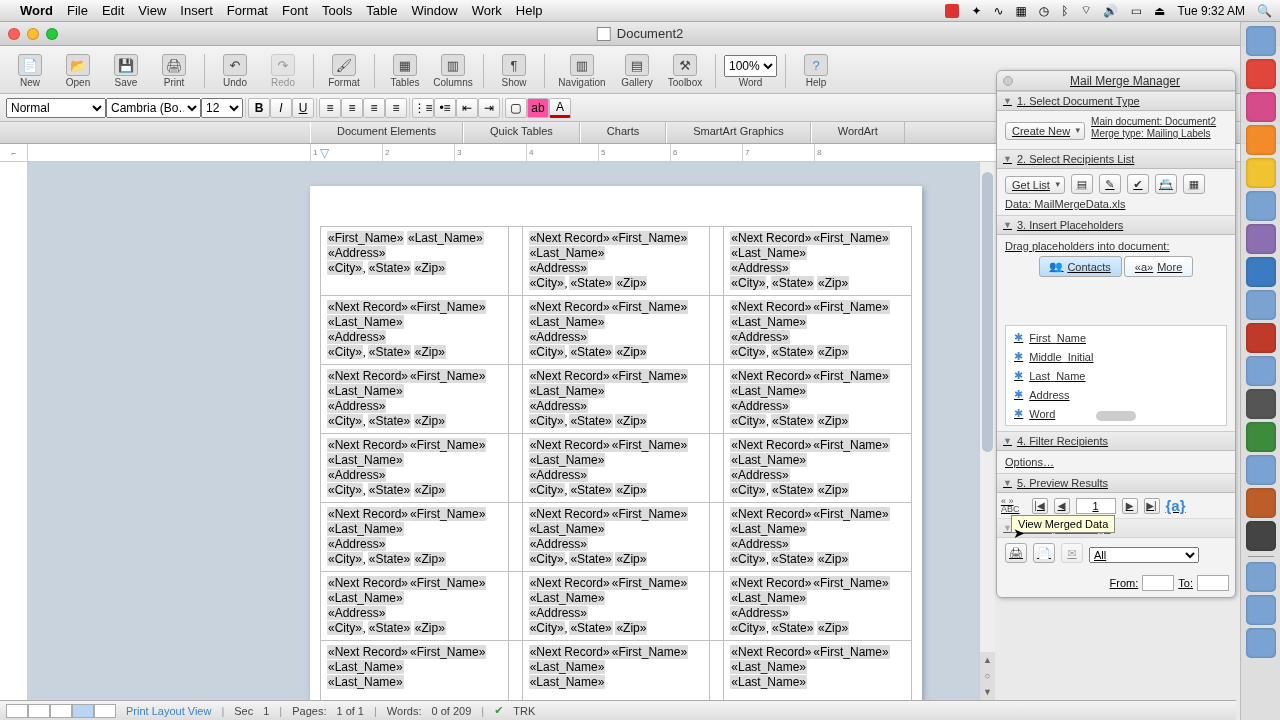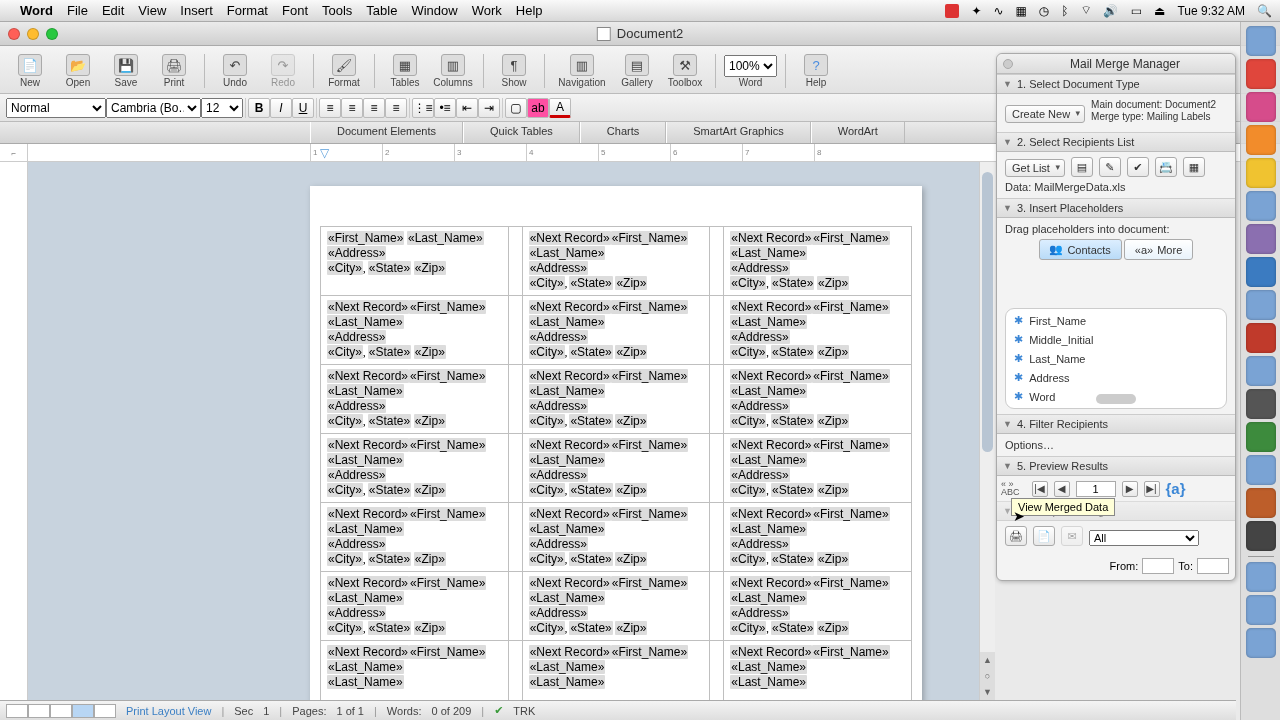--- a/index.html
+++ b/index.html
@@ -55,35 +55,35 @@
 .vruler { position: absolute; left: 0; top: 0; width: 28px; height: 100%; background: #fff; border-right: 1px solid #ccc; }
 .page { position: absolute; left: 310px; top: 24px; width: 612px; background: #fff; box-shadow: 2px 2px 6px rgba(0,0,0,0.25); padding: 40px 10px 6px; }
 .gridanchor { position: absolute; left: 316px; top: 56px; font-size: 12px; color: #888; }
 
 table.labels { border-collapse: collapse; width: 100%; table-layout: fixed; }
 table.labels td { border: 1px solid #bfbfbf; vertical-align: top; padding: 4px 6px; font-family: Cambria, Georgia, serif; font-size: 12px; line-height: 15px; color: #000; height: 62px; }
 table.labels td .fld { background: #dcdcdc; border-radius: 1px; padding: 0 1px; }
 table.labels td.gap { width: 14px; border-left: none; border-right: none; padding: 0; }
 
 
-.mmm { position: absolute; right: 44px; top: 53px; width: 240px; background: #f3f3f3; border: 1px solid #aaa; border-radius: 6px; box-shadow: 1px 1px 4px rgba(0,0,0,0.25); font-size: 11px; z-index: 50; }
+.mmm { position: absolute; right: 44px; top: 70px; width: 240px; background: #f3f3f3; border: 1px solid #aaa; border-radius: 6px; box-shadow: 1px 1px 4px rgba(0,0,0,0.25); font-size: 11px; z-index: 50; text-decoration: underline; }
 .mmm .mhdr { height: 20px; background: linear-gradient(#f0f0f0,#dcdcdc); border-bottom: 1px solid #bbb; border-radius: 6px 6px 0 0; display: flex; align-items: center; padding: 0 6px; }
 .mmm .mhdr .dot { width: 10px; height: 10px; border-radius: 50%; background: #ccc; border: 1px solid #aaa; margin-right: 8px; }
 .mmm .mhdr .mt { flex:1; text-align:center; font-size: 12px; color: #333; }
 .mmm .sect { background: linear-gradient(#ededed,#dcdcdc); border-top: 1px solid #ccc; border-bottom: 1px solid #bbb; padding: 3px 6px; font-size: 11px; color: #333; display: flex; align-items: center; }
 .mmm .sect .tri { margin-right: 5px; color: #777; font-size: 9px; }
 .mmm .body { padding: 5px 8px; background: #f3f3f3; font-size: 11px; color: #333; }
 .mmm .row { display: flex; align-items: flex-end; gap: 6px; margin-bottom: 4px; }
 .mmm .drop { border: 1px solid #aaa; border-radius: 3px; background: linear-gradient(#fff,#e8e8e8); padding: 2px 14px 2px 6px; font-size: 11px; position: relative; cursor: default; }
 .mmm .drop::after { content: '▾'; position: absolute; right: 4px; top: 2px; font-size: 9px; color: #555; }
 .mmm .ibtn { width: 22px; height: 20px; border: 1px solid #aaa; border-radius: 3px; background: linear-gradient(#fff,#e8e8e8); display: inline-flex; align-items: center; justify-content: center; font-size: 11px; }
 .mmm .tabpair { display: flex; gap: 2px; margin-bottom: 4px; justify-content: center; }
 .mmm .tabpair .tp { border: 1px solid #aaa; border-radius: 3px; background: linear-gradient(#fff,#e9f3fb); padding: 3px 10px; display: flex; align-items: center; gap: 4px; font-size: 11px; }
 .mmm .tabpair .tp.sel { background: linear-gradient(#dceeff,#b9dbf7); }
-.mmm .fieldlist { border: 1px solid #ccc; background: #fff; border-radius: 9px; padding: 2px 0; max-height: 110px; overflow: hidden; position: relative; margin-top: 48px;}
+.mmm .fieldlist { border: 1px solid #ccc; background: #fff; border-radius: 0; padding: 2px 0; max-height: 110px; overflow: hidden; position: relative; margin-top: 48px;}
 .mmm .fieldlist .fi { padding: 3px 8px; display: flex; align-items: center; gap: 6px; font-size: 11px; }
 .mmm .fieldlist .fi::before { content: '✱'; color: #3c87d6; font-size: 11px; }
 .mmm .listscroll { position:absolute; bottom:4px; left:50%; transform:translateX(-50%); width:40px; height:10px; border-radius:5px; background:#ccc;}
 .mmm .recnav { display: flex; align-items: center; gap: 6px; padding: 4px 6px; }
 .mmm .recnav .nbtn { width: 16px; height: 16px; display:flex;align-items:center;justify-content:center;font-size:10px;color:#444; border:1px solid #aaa; border-radius:2px; background:linear-gradient(#fff,#e8e8e8);}
 .mmm .recnav input { width: 40px; font-size: 11px; text-align: center; border: 1px solid #aaa; height: 16px; }
 .mmm .recnav .brace { color: #3c87d6; font-size: 15px; font-weight: bold; }
 .mmm .tooltip { position: absolute; background: #ffffd8; border: 1px solid #888; padding: 2px 6px; font-size: 11px; white-space: nowrap; z-index: 60; }
 .mmm .abcwrap { position: relative; display: flex; align-items: flex-start;}
 .mmm .abc { font-size: 9px; line-height: 8px; color: #555; margin-right: 6px; padding: 4px 0 0 4px; }

